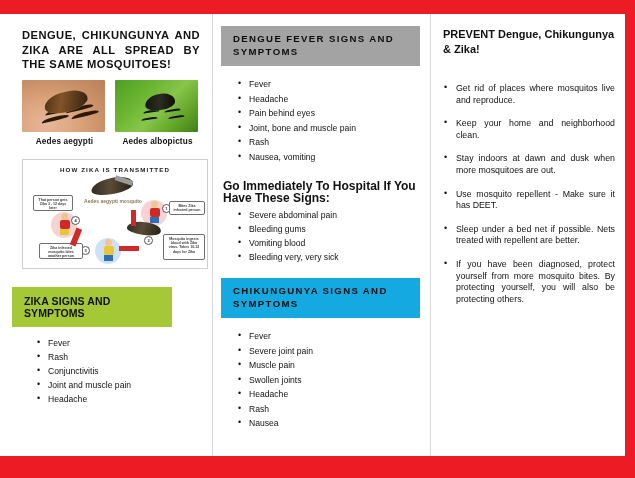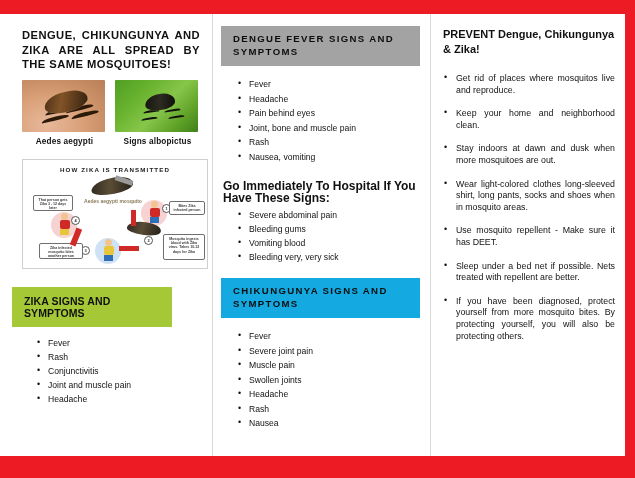--- a/index.html
+++ b/index.html
@@ -115,21 +115,21 @@
   }
   .hosp-list{margin-top:4px;padding-left:14px;}
   .hosp-list li{font-size:8.6px;line-height:14px;}
   .chik-list{margin-top:11px;padding-left:14px;}
   .chik-list li{font-size:8.6px;line-height:14.5px;}
 
   
   .prevent-title{
     font-weight:bold;font-size:11px;line-height:14.5px;color:#111;margin:5px 0 0 2px;
   }
-  .prev-list{margin-top:17px;padding-left:2px;}
+  .prev-list{margin-top:27px;padding-left:2px;}
   .prev-list li{
     position:relative;padding-left:13px;font-size:8.8px;line-height:11.6px;
     color:#111;margin-bottom:12px;text-align:justify;
   }
   .prev-list li:before{
     content:"\2022";position:absolute;left:1px;top:-1px;font-size:9px;color:#111;
   }
 </style>
 </head>
 <body>
@@ -146,21 +146,21 @@
 
       <div class="headline">DENGUE, CHIKUNGUNYA AND ZIKA ARE ALL SPREAD BY THE SAME MOSQUITOES!</div>
 
       <div class="photos">
         <div class="photo-wrap">
           <div class="photo photo-a"></div>
           <div class="photo-cap">Aedes aegypti</div>
         </div>
         <div class="photo-wrap">
           <div class="photo photo-b"></div>
-          <div class="photo-cap">Signs albopictus</div>
+          <div class="photo-cap">Aedes albopictus</div>
         </div>
       </div>
 
       <div class="diagram">
         <div class="diag-title">HOW ZIKA IS TRANSMITTED</div>
 
         <div class="d-mosq"></div>
         <div class="d-mosq-lbl">Aedes aegypti mosquito</div>
 
         <div class="d-halo" style="left:118px;top:40px;"></div>
@@ -241,21 +241,20 @@
         <li>Nausea</li>
       </ul>
     </div>
 
     <div class="col col-right">
       <div class="prevent-title">PREVENT Dengue, Chikungunya &amp; Zika!</div>
       <ul class="bullets prev-list">
         <li>Get rid of places where mosquitos live and reproduce.</li>
         <li>Keep your home and neighborhood clean.</li>
         <li>Stay indoors at dawn and dusk when more mosquitoes are out.</li>
-        <li>Wear light-colored clothes long-sleeved shirt, long pants, socks and shoes when in mosquito areas.</li>
         <li>Use mosquito repellent - Make sure it has DEET.</li>
         <li>Sleep under a bed net if possible. Nets treated with repellent are better.</li>
         <li>If you have been diagnosed, protect yourself from more mosquito bites. By protecting yourself, you will also be protecting others.</li>
       </ul>
     </div>
 
   </div>
 </div>
 
 </body></html>

